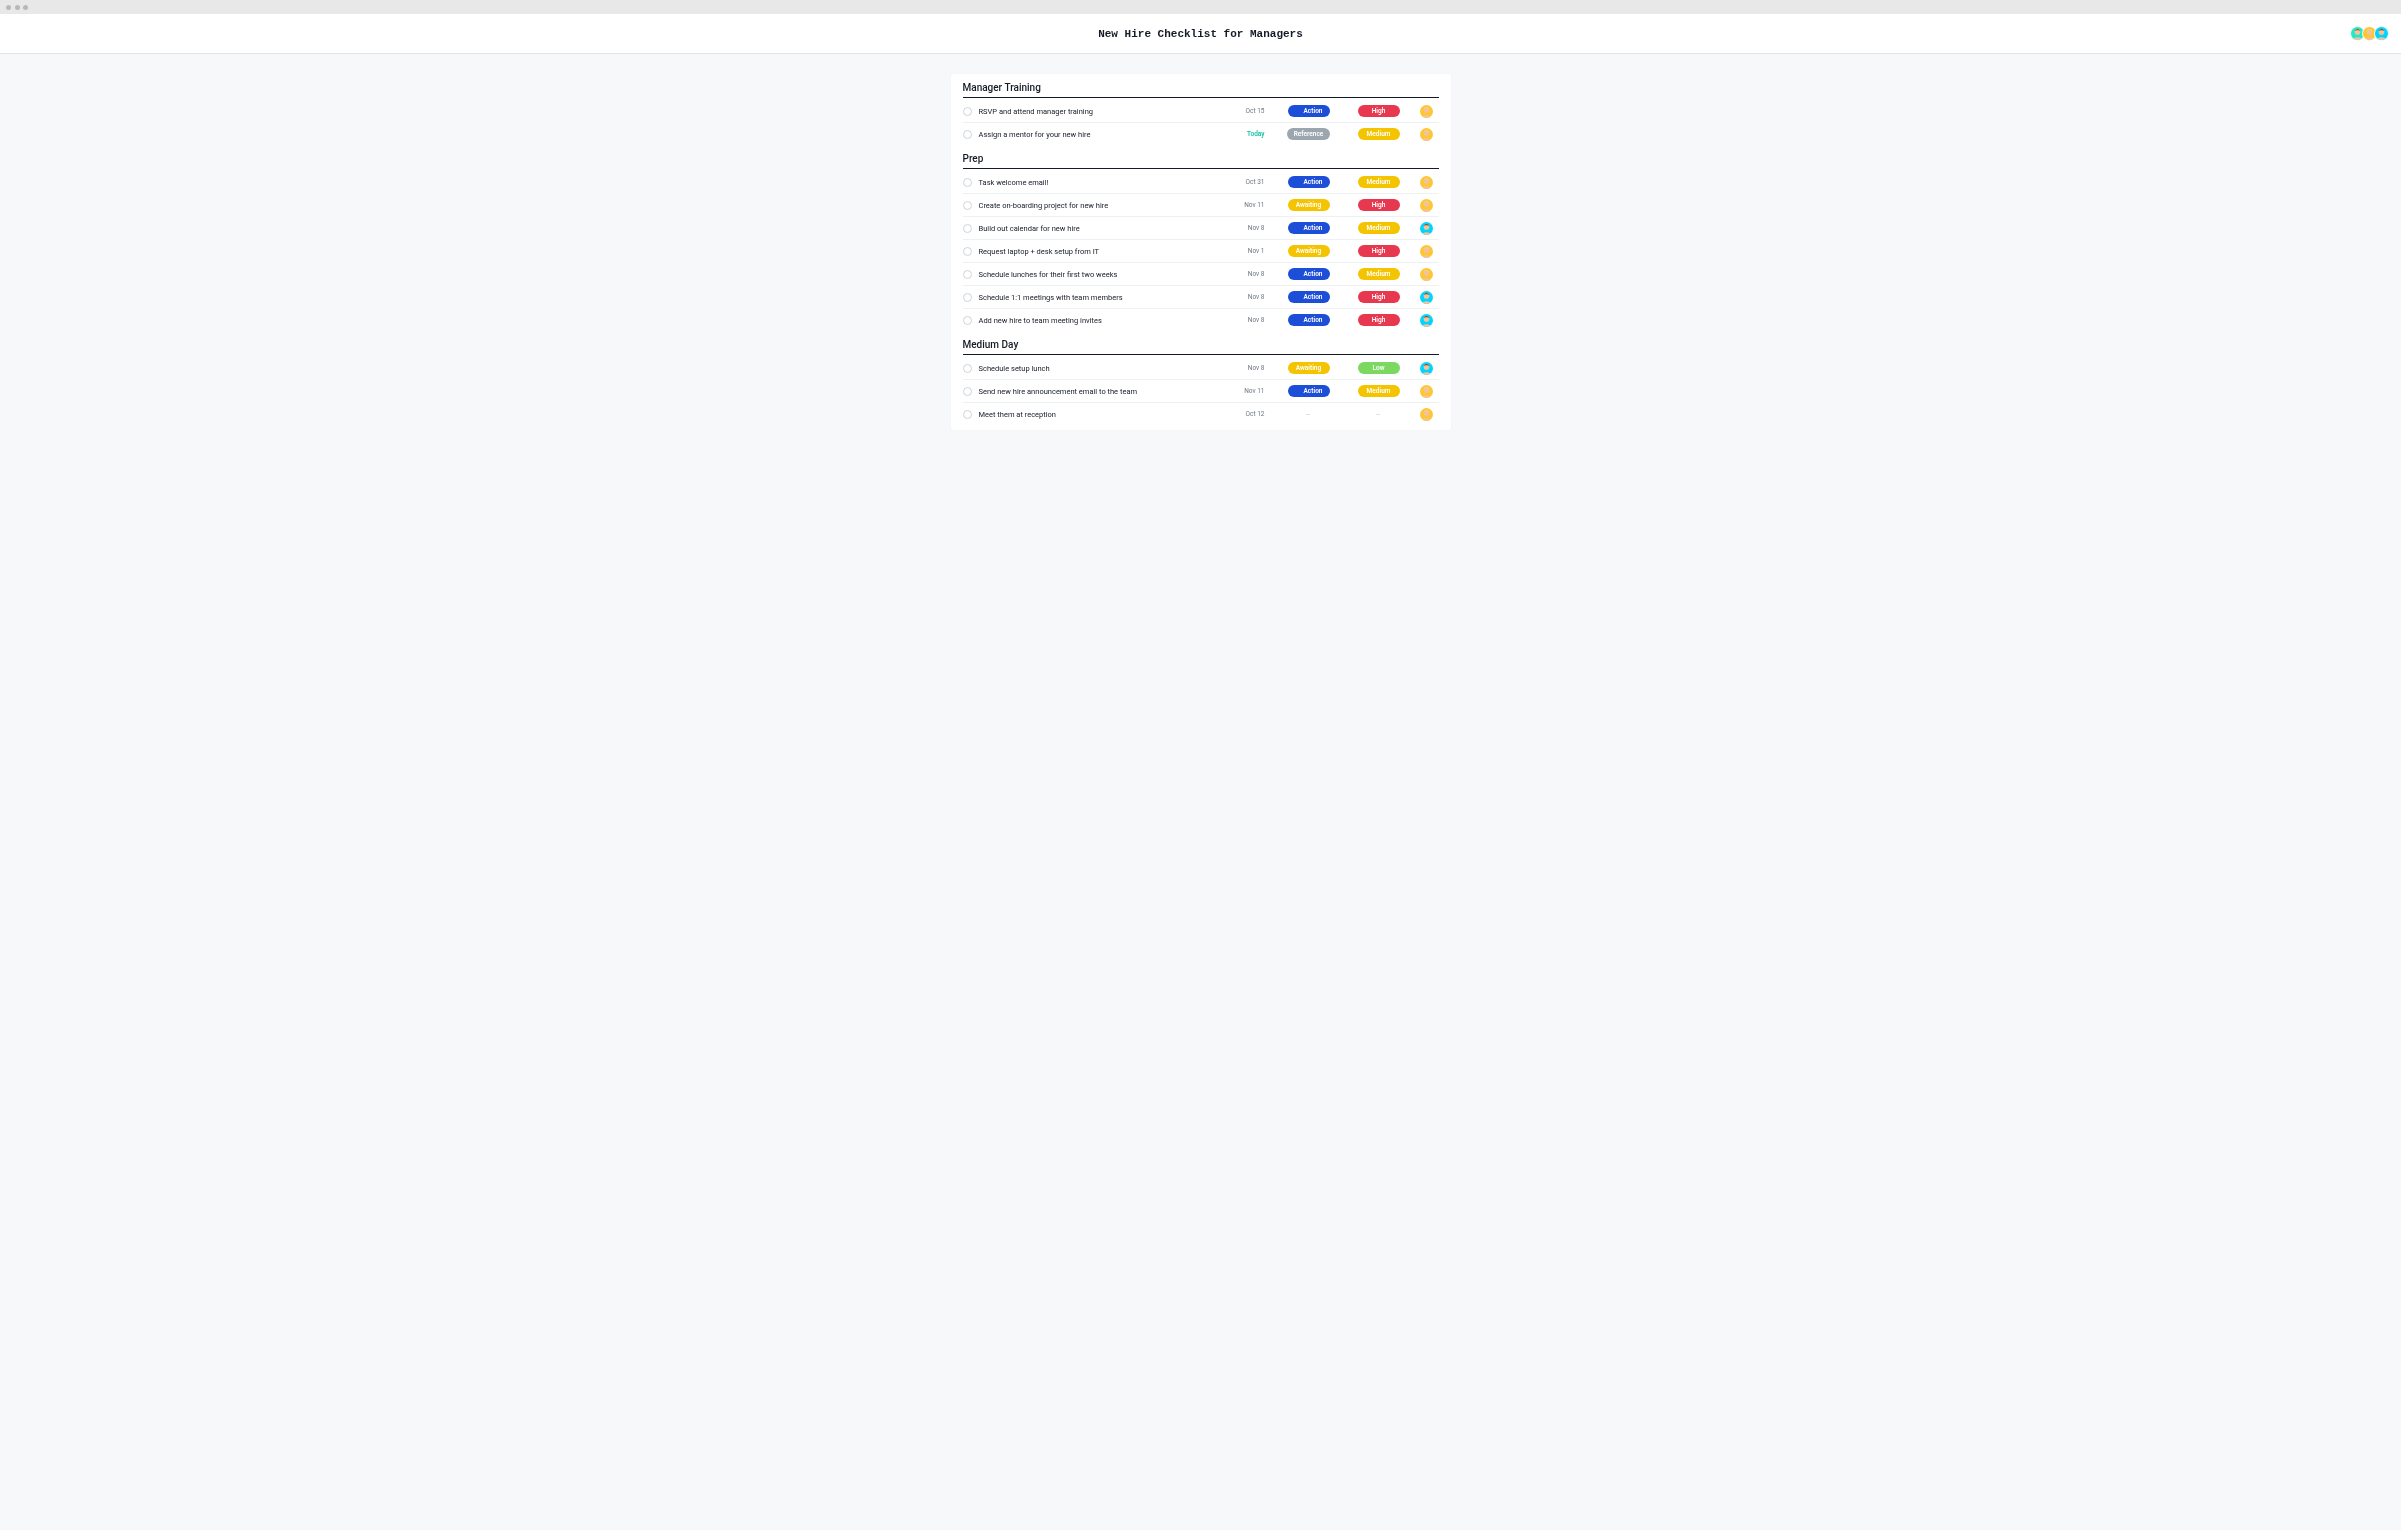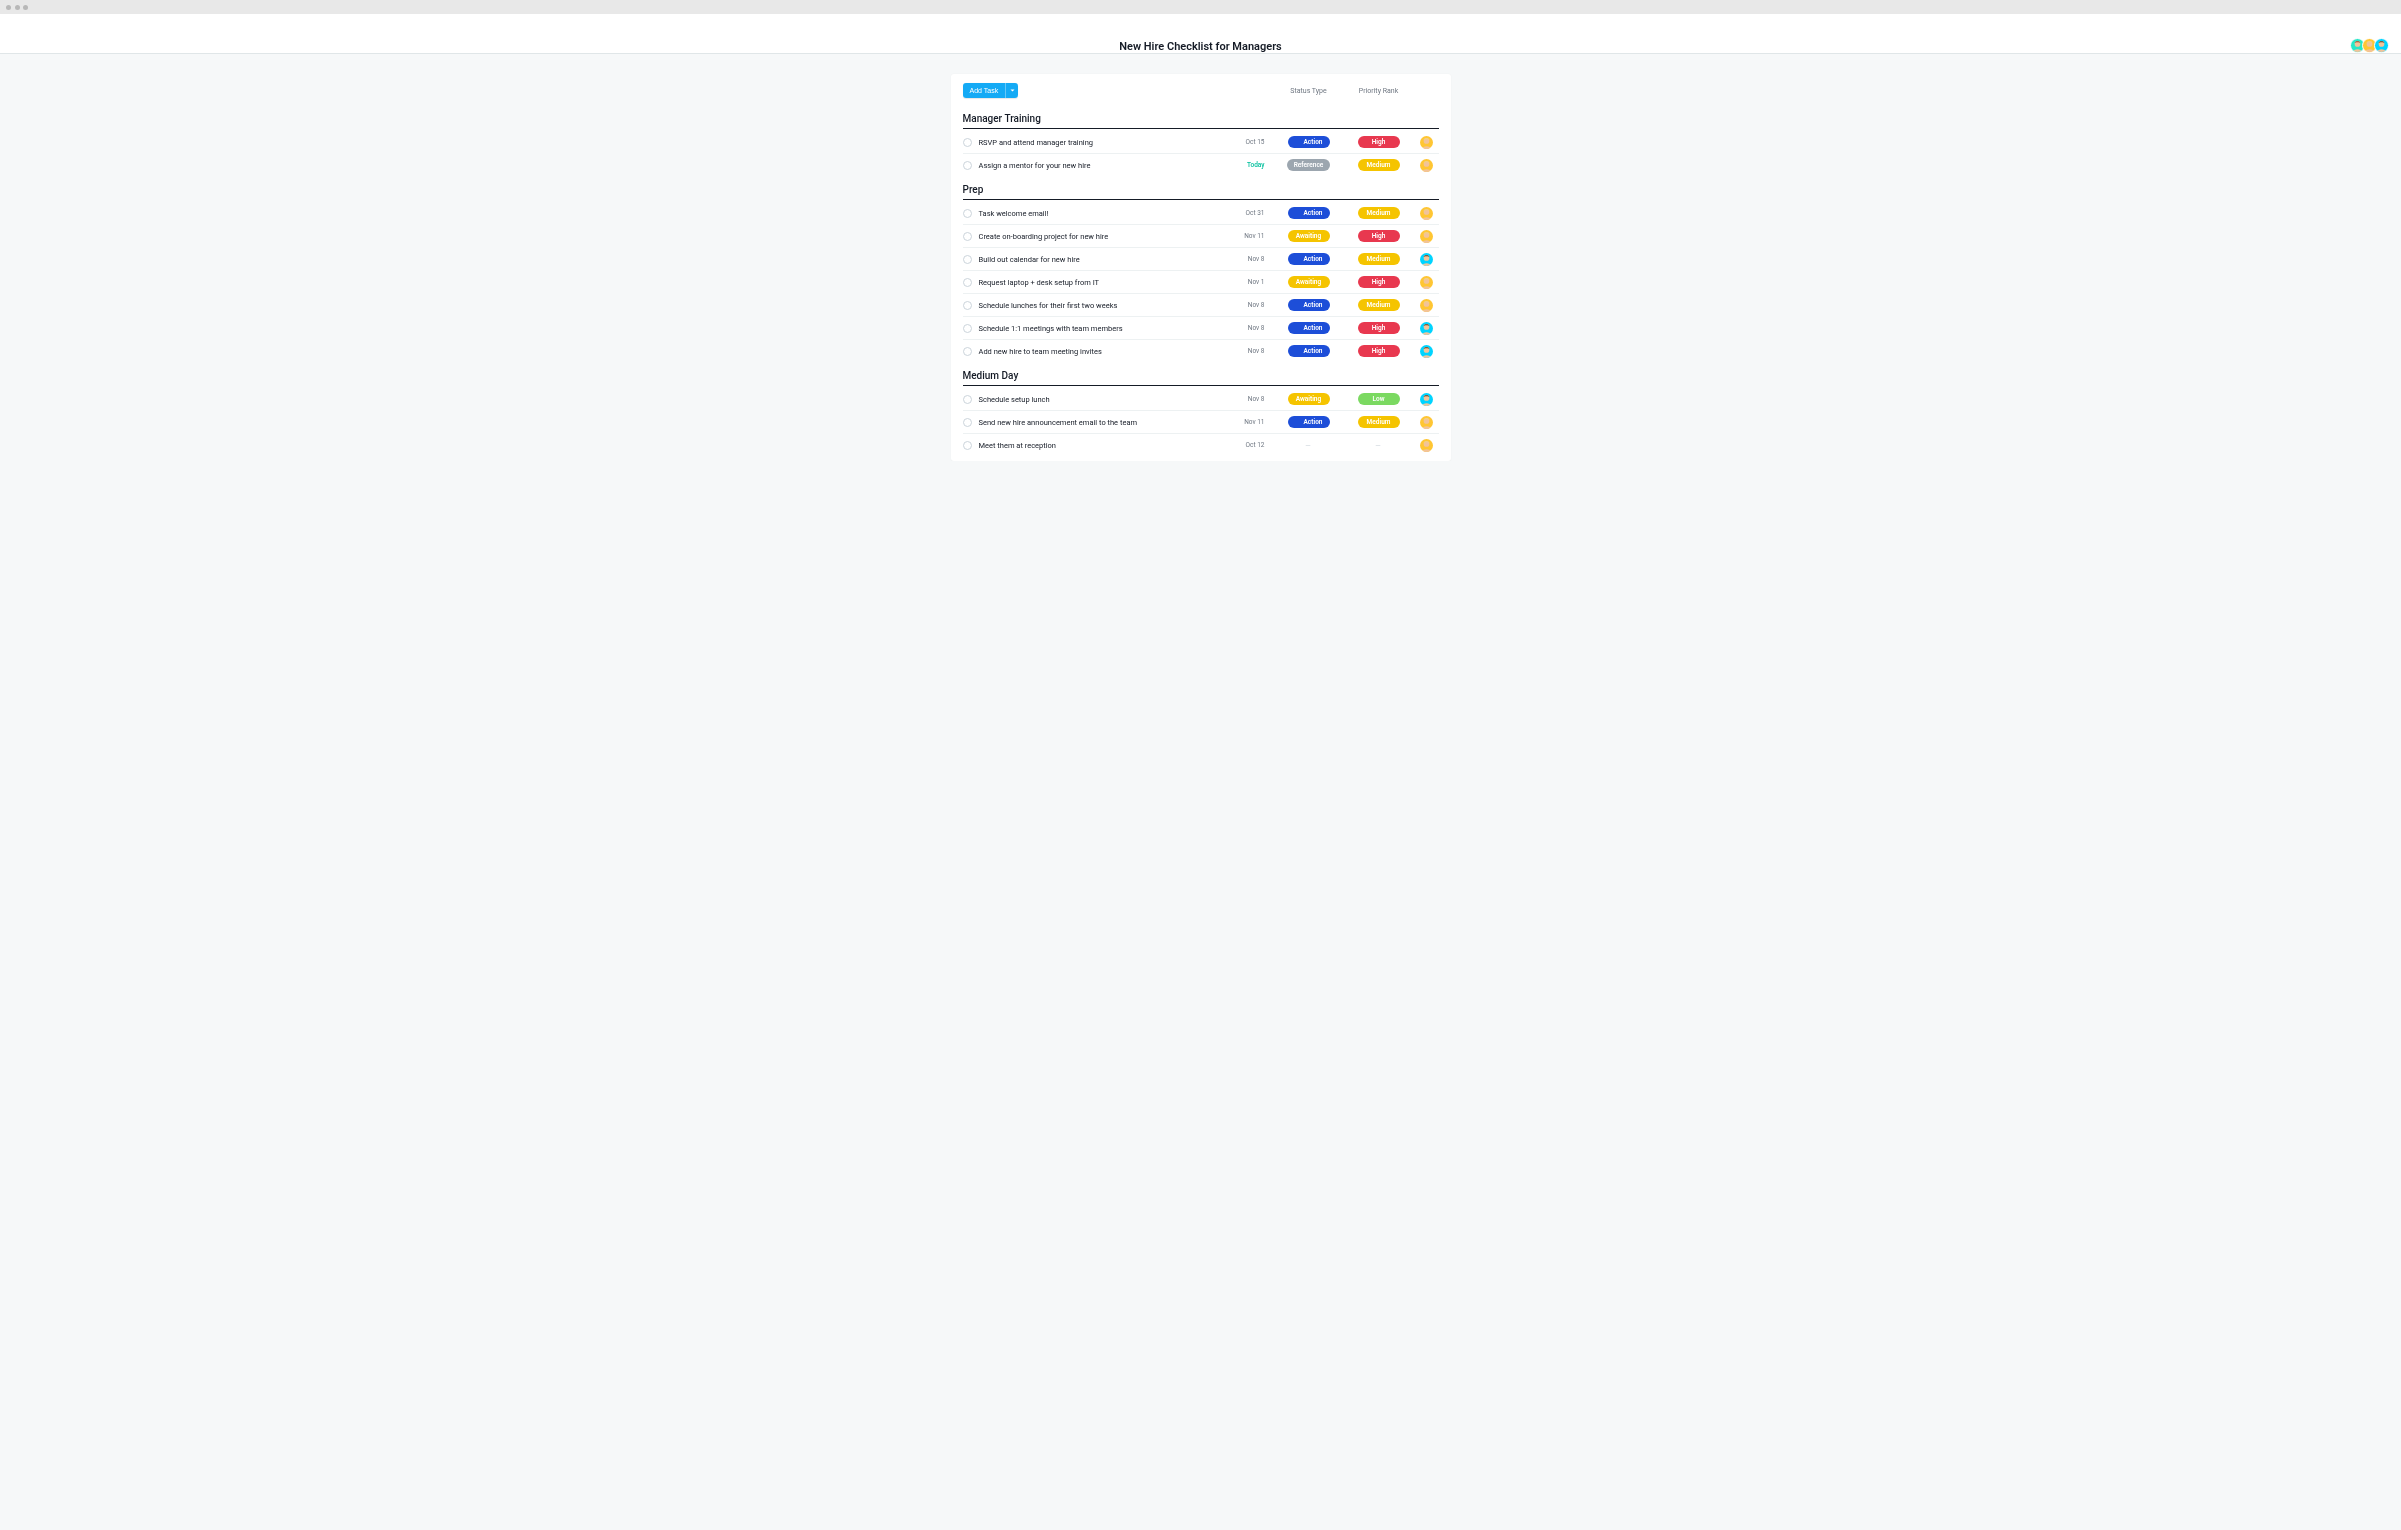--- a/index.html
+++ b/index.html
@@ -18,23 +18,24 @@
 }
 .chrome-dot {
   width: 5px; height: 5px; border-radius: 50%;
   background: #b8b8b8;
 }
 .header-bar {
   background: #fff;
   border-bottom: 0.5px solid #e0e6e8;
   height: 40px;
   display: flex;
-  align-items: flex-end;
+  align-items: center;
   justify-content: center;
   position: relative;
+  font-family: Liberation Mono, monospace;
 }
 .page-title {
   font-size: 11px;
   font-weight: 600;
   color: #151b26;
 }
 .avatar-group {
   position: absolute;
   right: 12px;
   display: flex;
@@ -208,37 +209,20 @@
           <circle cx="16" cy="12" r="7" fill="#f2c39a"></circle>
           <path d="M4 34 C4 22 28 22 28 34 Z" fill="#f2c39a"></path>
           <path d="M9 10 C9 4 23 4 23 10 C23 7 9 7 9 10 Z" fill="#5a3a1e"></path>
         </svg>
       </div>
     </div>
 </div>
 
 <div class="content-wrap">
 
-  <div class="toolbar">
-    <div class="add-task-btn">
-      <button class="add-task-main">Add Task</button>
-      <div class="add-task-caret">
-        <span>
-          <svg viewBox="0 0 10 10">
-              <path d="M1 3 L5 7 L9 3 Z"></path>
-            </svg>
-        </span>
-      </div>
-    </div>
-    <div class="col-headers">
-      <div class="col-status">Status Type</div>
-      <div class="col-priority">Priority Rank</div>
-      <div class="col-assignee-h"></div>
-    </div>
-  </div>
 
   <div id="sections-root">
       <div class="section">
         <div class="section-title">Manager Training</div>
         <div class="task-row">
           <div class="check-circle"></div>
           <div class="task-name">RSVP and attend manager training</div>
           <div class="task-date">Oct 15</div>
           <div class="cell-status"><span class="pill pill-action">Action</span></div>
           <div class="cell-priority"><span class="pill pill-high">High</span></div>

